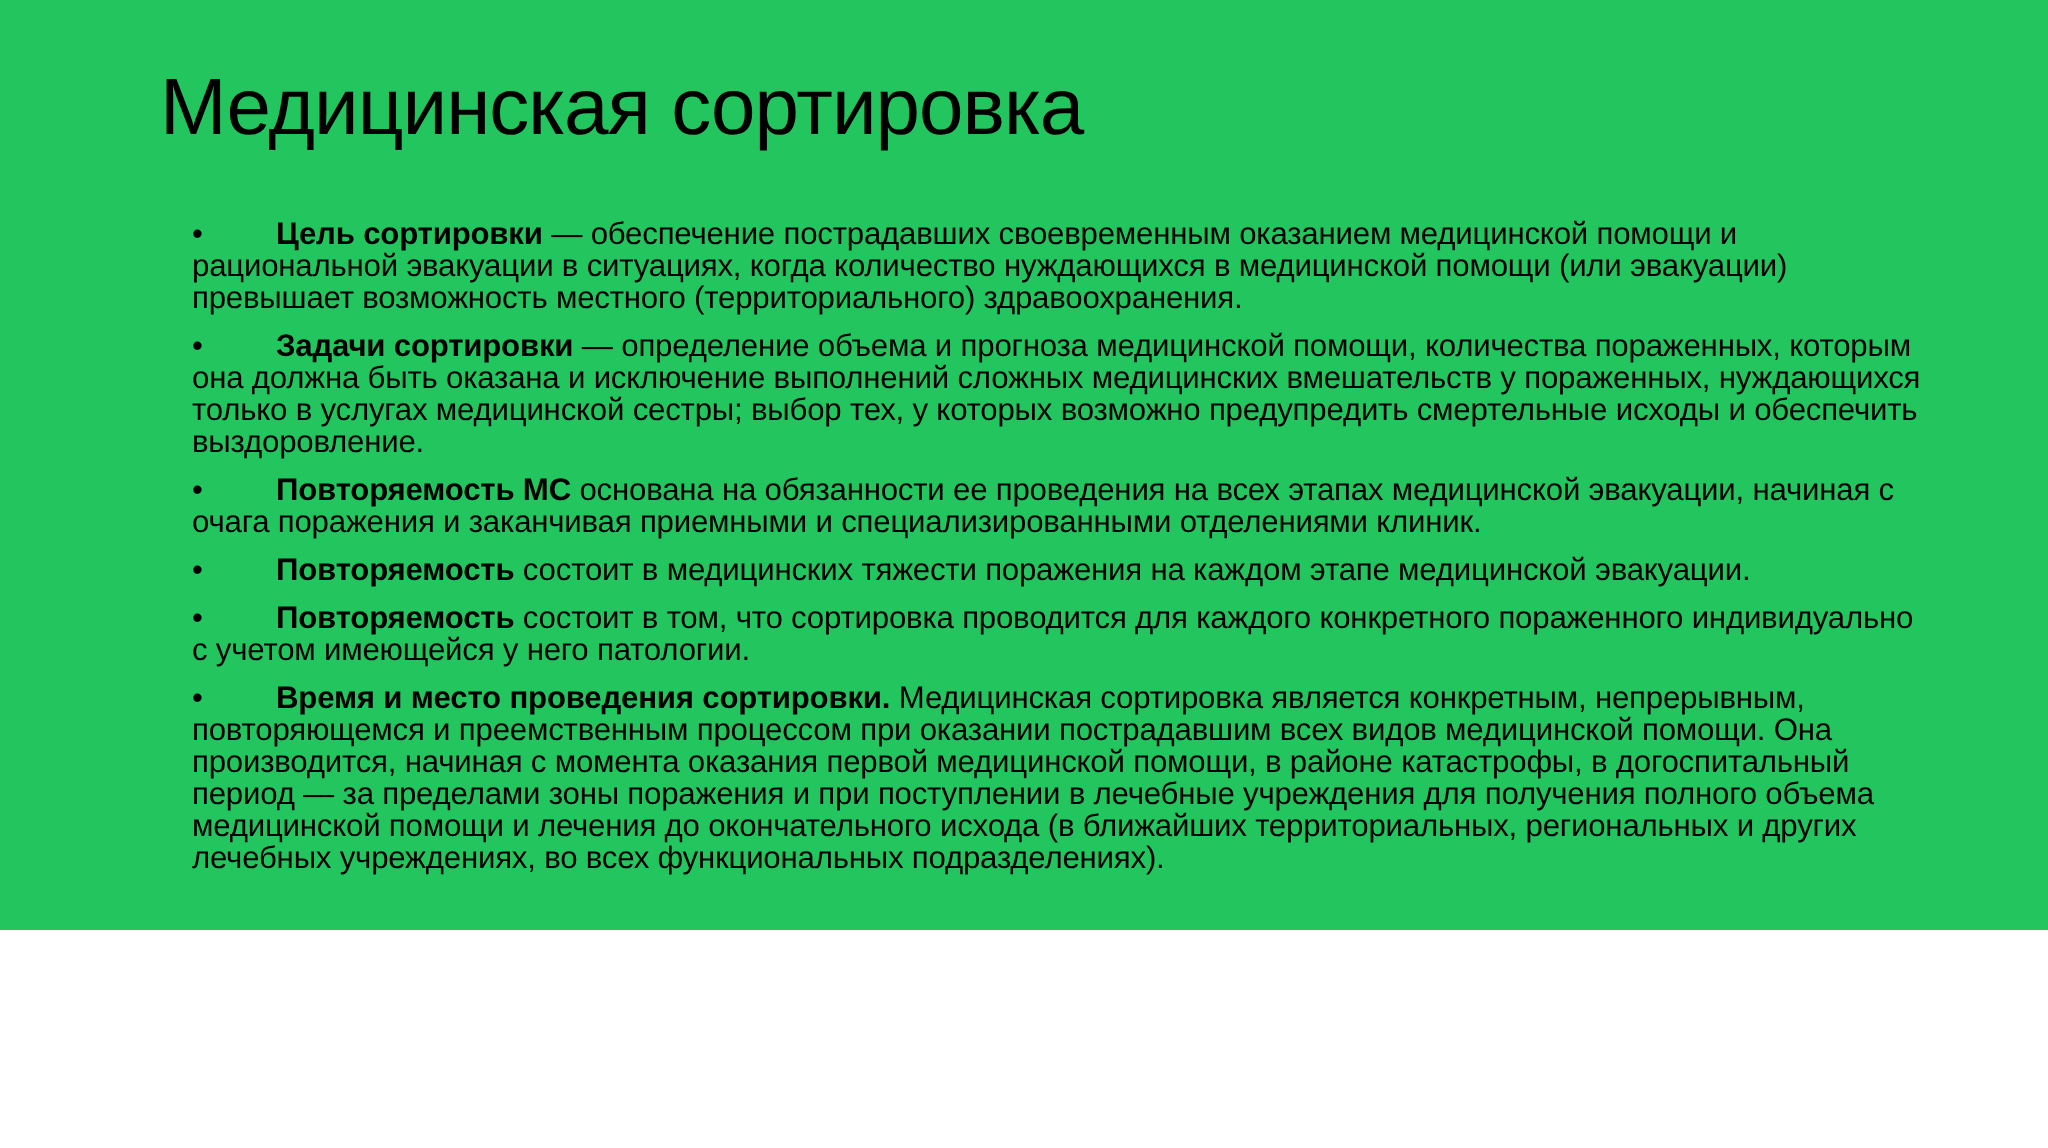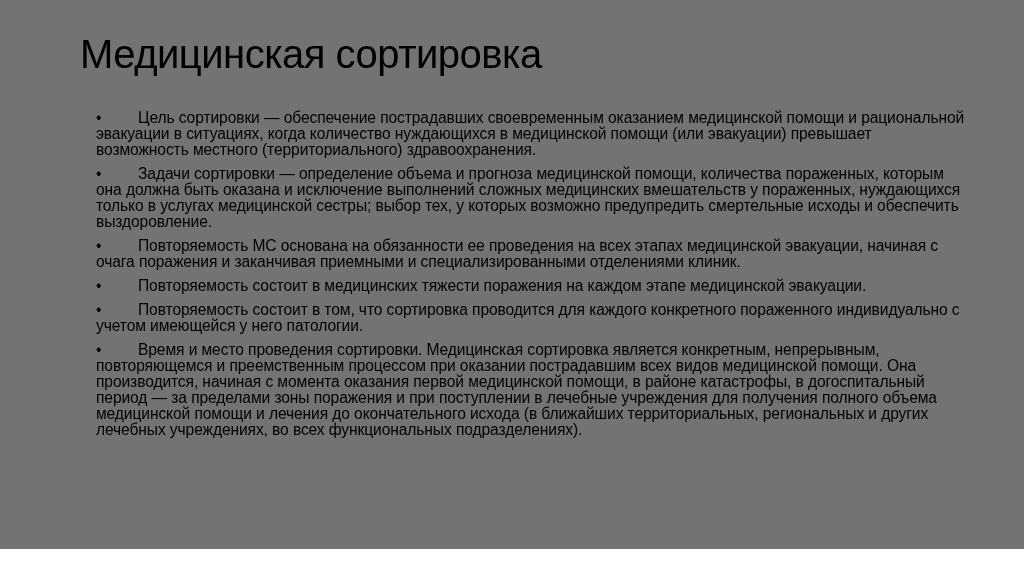--- a/index.html
+++ b/index.html
@@ -12,22 +12,22 @@
     height: 574px;
     overflow: hidden;
     position: relative;
     color: #000000;
     font-family: "Liberation Sans", "DejaVu Sans", sans-serif;
   }
   .slide {
     position: absolute;
     left: 0; top: 0;
     width: 1024px;
-    height: 549px;
-    background: #737373;
+    height: 465px;
+    background: #22c55e;
   }
   .title {
     position: absolute;
     left: 80px;
     top: 30px;
     font-size: 40px;
     line-height: 48px;
     font-weight: normal;
     letter-spacing: -0.5px;
     margin: 0;
@@ -49,21 +49,21 @@
   .item .bullet {
     position: absolute;
     left: 0;
     top: 0;
   }
   .item .indent {
     display: inline-block;
     width: 42px;
   }
   .item b {
-    font-weight: normal;
+    font-weight: bold;
   }
 </style>
 </head>
 <body>
 
 <div class="slide">
   <h1 class="title">Медицинская сортировка</h1>
 
   <div class="content">
     <p class="item">

